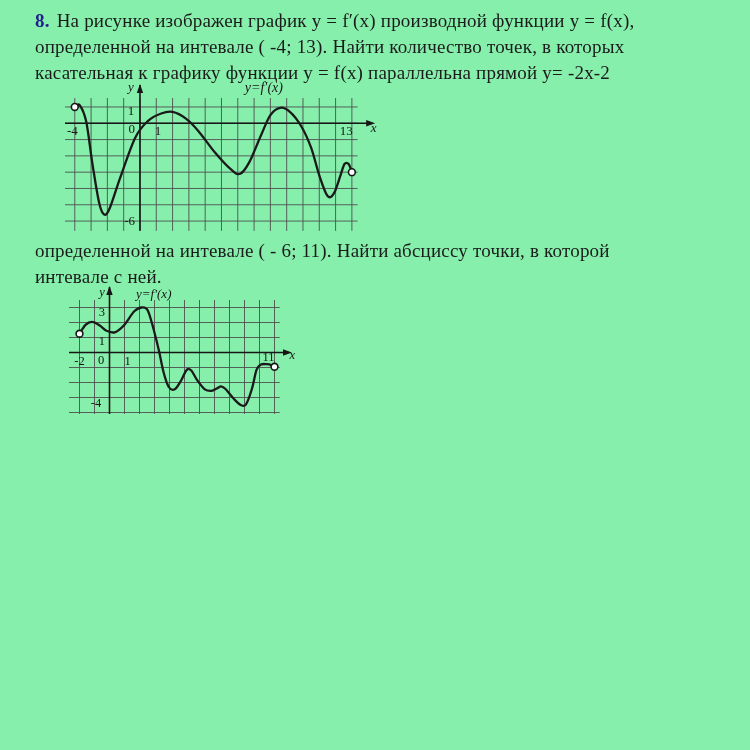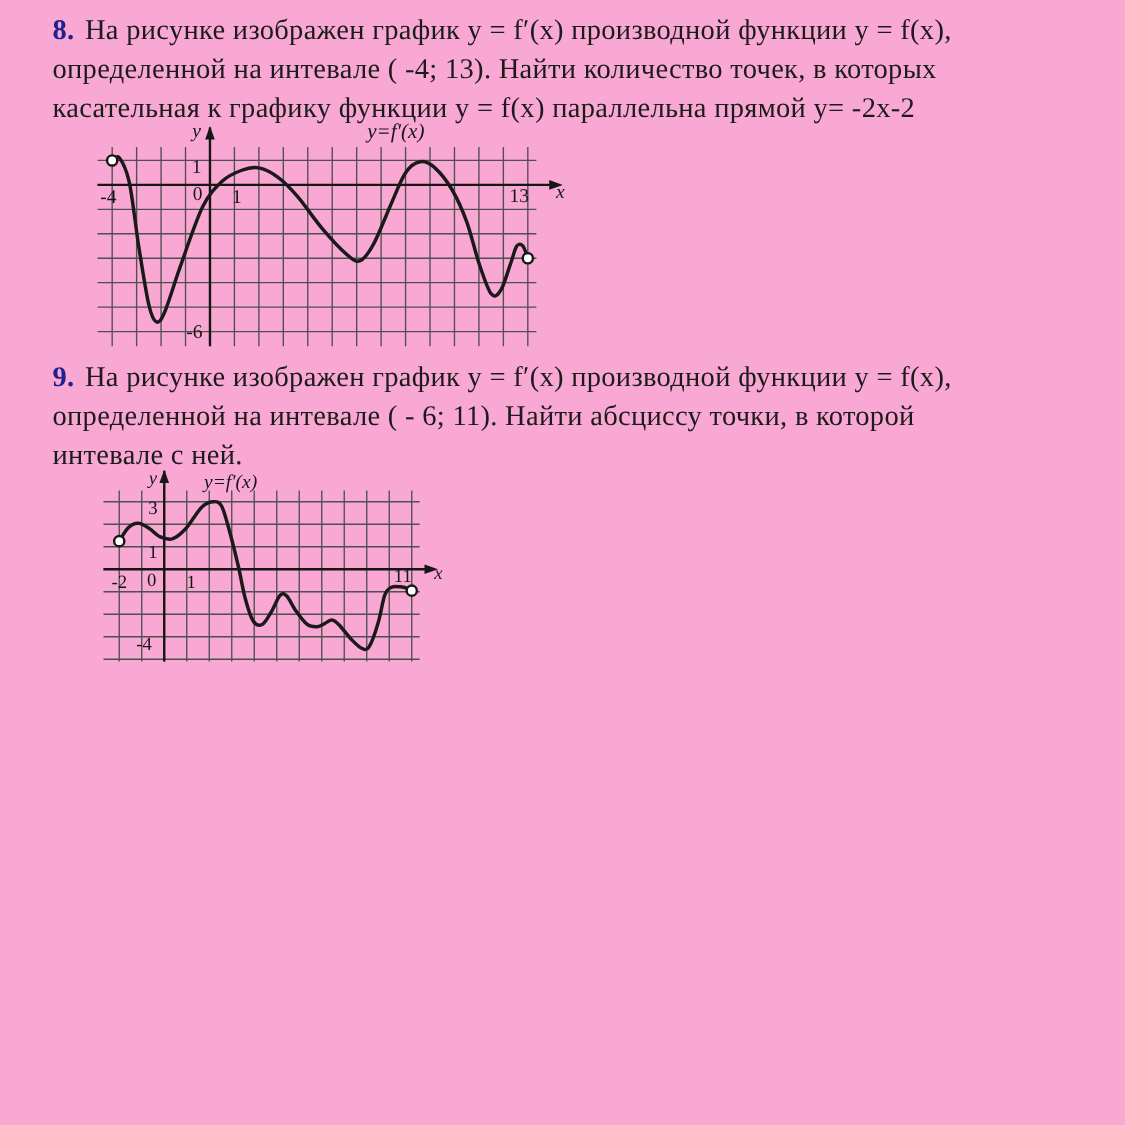--- a/index.html
+++ b/index.html
@@ -1,19 +1,19 @@
 <!DOCTYPE html>
 <html style="--accent: #20208e;"><head>
 <meta charset="utf-8">
 <style>
   html,body{margin:0;padding:0;background:#fff;}
   .sheet{
     position:relative;
     width:750px;height:750px;
-    background:#f9a8d4;
+    background:#86efac;
     box-sizing:border-box;
     padding:8px 0 0 35px;
     overflow:hidden;
     font-family:"Liberation Serif","DejaVu Serif",serif;
     color:#1b1b1b;
   }
   .tline{
     margin:0;
     font-size:19px;
     line-height:26px;
@@ -89,21 +89,20 @@
           <text x="98.91" y="55.49" text-anchor="middle" font-size="13px">1</text>
           <text x="13.334999999999988" y="55.49" text-anchor="middle" font-size="13px">-4</text>
           <text x="287.175" y="54.675000000000004" text-anchor="middle" font-size="13px">13</text>
           <text x="311.625" y="52.230000000000004" text-anchor="start" font-size="13px" font-style="italic">x</text>
           <text x="76.09" y="145.14" text-anchor="end" font-size="13px">-6</text>
         </svg>
     </figure>
   </section>
 
   <section>
-    <p class="tline"><span class="pnum">9.</span><span>На рисунке изображен график y = f′(x) производной функции y = f(x),</span></p>
     <p class="tline">определенной на интевале ( - 6; 11). Найти абсциссу точки, в которой</p>
     <p class="tline">интевале с ней.</p>
     <figure class="fig2">
       <svg id="graph2" width="248" height="130" viewBox="0 0 248 130">
           <g stroke="#4f4f4f" stroke-width="0.9">
             <line x1="18.500000000000004" y1="14" x2="18.500000000000004" y2="128"></line>
             <line x1="33.5" y1="14" x2="33.5" y2="128"></line>
             <line x1="48.5" y1="14" x2="48.5" y2="128"></line>
             <line x1="63.5" y1="14" x2="63.5" y2="128"></line>
             <line x1="78.5" y1="14" x2="78.5" y2="128"></line>

